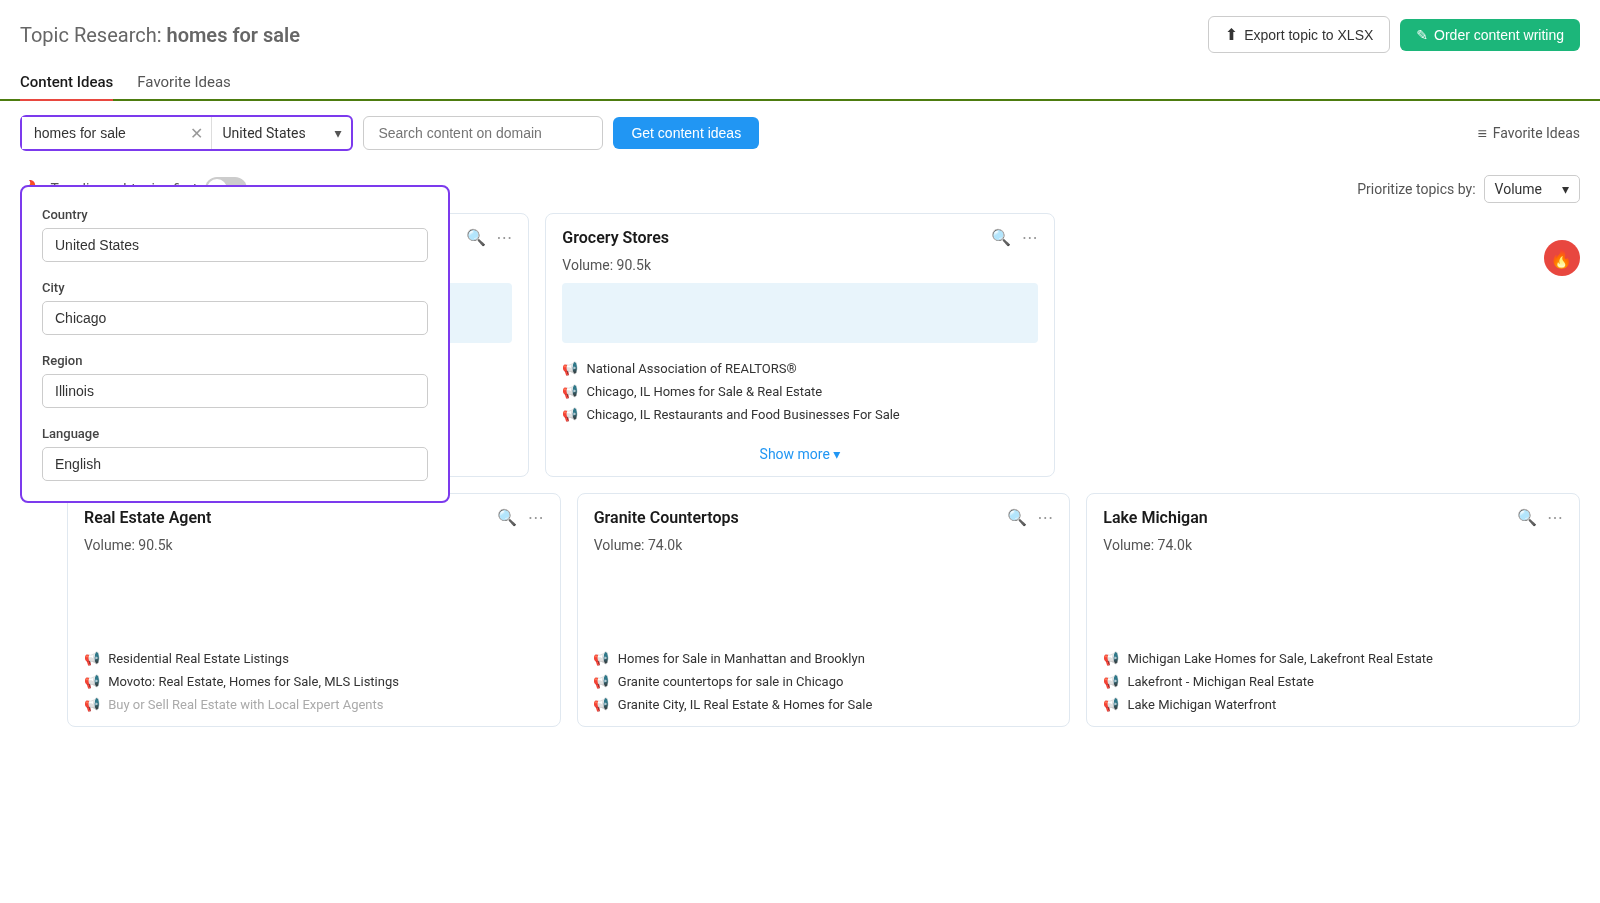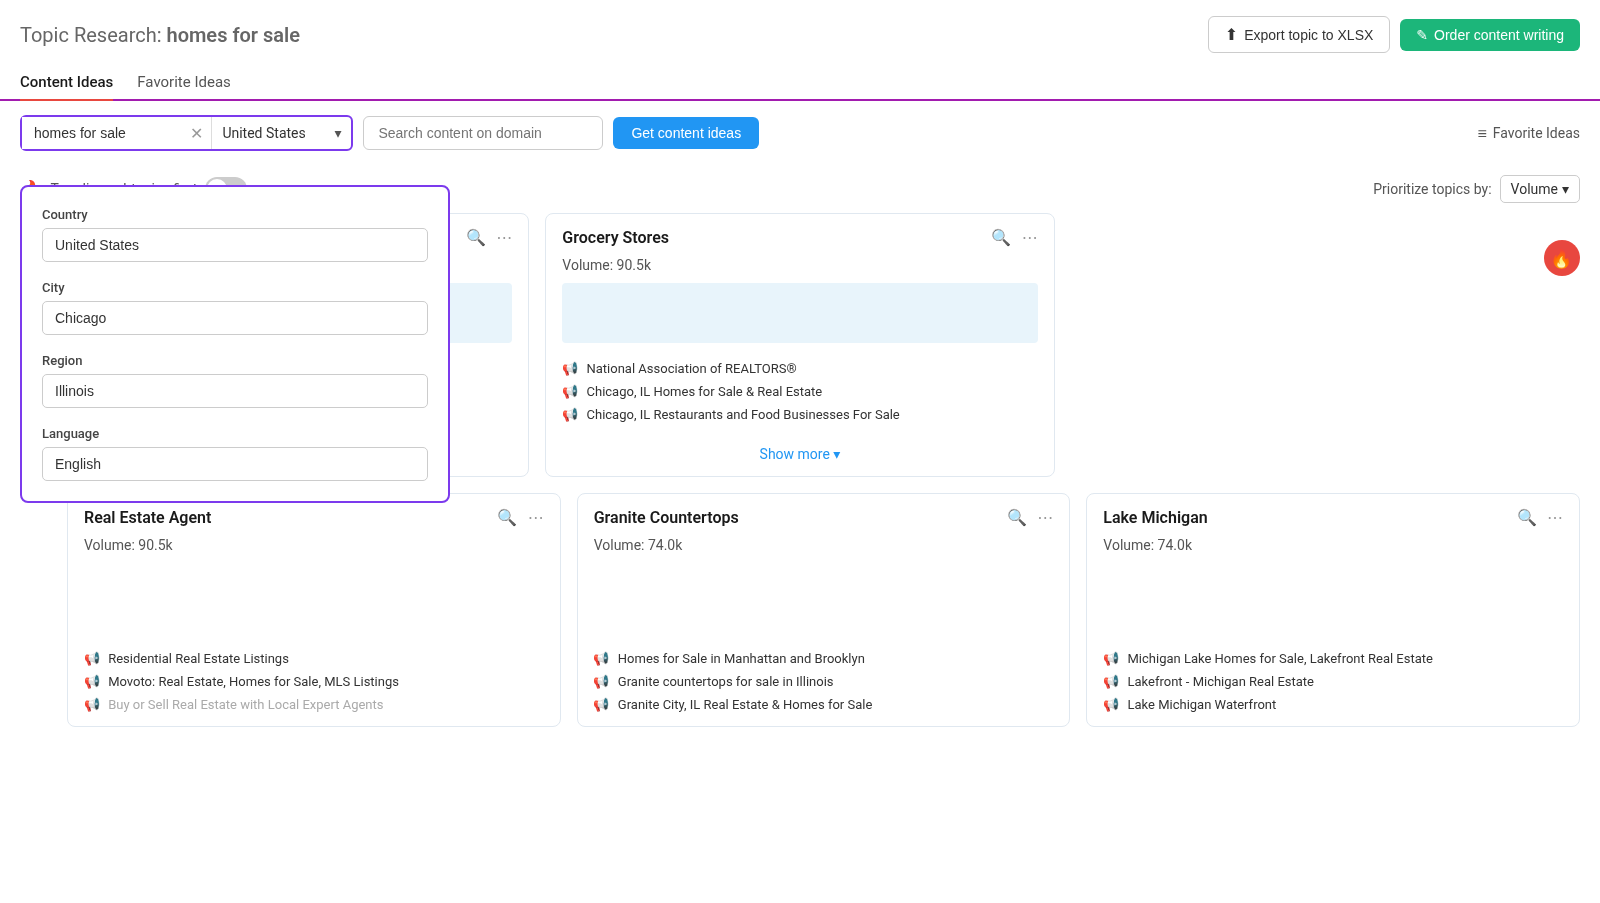--- a/index.html
+++ b/index.html
@@ -9,21 +9,21 @@
 
     
     .header { display: flex; align-items: center; justify-content: space-between; padding: 16px 20px 0 20px; }
     .header-title { font-size: 20px; font-weight: 600; color: #1a1a1a; }
     .header-title span { font-weight: 400; color: #666; }
     .header-actions { display: flex; align-items: center; gap: 10px; }
     .btn-export { display: flex; align-items: center; gap: 6px; padding: 8px 16px; border: 1px solid #ccc; background: #fff; border-radius: 6px; cursor: pointer; font-size: 14px; color: #333; }
     .btn-order { display: flex; align-items: center; gap: 6px; padding: 8px 16px; border: none; background: #1cb67a; border-radius: 6px; cursor: pointer; font-size: 14px; color: #fff; font-weight: 500; }
 
     
-    .tabs { display: flex; align-items: flex-end; gap: 0; padding: 12px 20px 0 20px; border-bottom: 2px solid #a21caf; }
+    .tabs { display: flex; align-items: flex-end; gap: 0; padding: 12px 20px 0 20px; border-bottom: 2px solid #4d7c0f; }
     .tab { padding: 8px 0; margin-right: 24px; font-size: 15px; cursor: pointer; position: relative; color: #555; }
     .tab.active { color: #1a1a1a; font-weight: 500; }
     .tab.active::after { content: ''; position: absolute; bottom: -2px; left: 0; right: 0; height: 2px; background: #e8473f; }
 
     
     .toolbar { display: flex; align-items: center; gap: 10px; padding: 14px 20px; }
     .search-keyword-wrap { display: flex; align-items: center; border: 2px solid #7c3aed; border-radius: 6px; overflow: visible; background: #fff; position: relative; }
     .search-keyword-input { border: none; outline: none; padding: 8px 12px; font-size: 14px; width: 160px; color: #333; }
     .search-keyword-clear { padding: 0 8px; cursor: pointer; color: #999; font-size: 16px; }
     .country-select-wrap { display: flex; align-items: center; border-left: 1px solid #ddd; padding: 8px 10px; gap: 8px; cursor: pointer; color: #333; font-size: 14px; min-width: 140px; }
@@ -41,21 +41,21 @@
     .dropdown-input { width: 100%; padding: 8px 12px; border: 1px solid #ccc; border-radius: 5px; font-size: 14px; color: #333; outline: none; }
 
     
     .content-area { padding: 0 20px 20px 20px; }
     .toggle-row { display: flex; align-items: center; justify-content: space-between; padding: 10px 0; }
     .trending-wrap { display: flex; align-items: center; gap: 8px; font-size: 14px; color: #555; }
     .fire-icon { color: #e8473f; font-size: 18px; }
     .toggle { width: 42px; height: 24px; background: #ccc; border-radius: 12px; position: relative; cursor: pointer; }
     .toggle-knob { width: 20px; height: 20px; background: #fff; border-radius: 50%; position: absolute; top: 2px; left: 2px; transition: left 0.2s; }
     .prioritize-wrap { display: flex; align-items: center; gap: 8px; font-size: 14px; color: #555; }
-    .volume-select { border: 1px solid #ccc; border-radius: 5px; padding: 5px 10px; font-size: 14px; color: #333; cursor: pointer; display: flex; align-items: center; gap: 4px; }
+    .volume-select { border: 1px solid #ccc; border-radius: 5px; padding: 5px 10px; font-size: 14px; color: #333; cursor: pointer; display: flex; align-items: center; gap: 20px; }
 
     .cards-grid { display: grid; grid-template-columns: 1fr 1fr 1fr; gap: 16px; }
 
     .card { background: #fff; border: 1px solid #e0e8f0; border-radius: 8px; overflow: hidden; }
     .card-header { padding: 14px 16px 10px 16px; display: flex; align-items: center; justify-content: space-between; }
     .card-title { font-size: 16px; font-weight: 600; color: #1a1a1a; }
     .card-actions { display: flex; align-items: center; gap: 10px; }
     .card-action-icon { cursor: pointer; color: #999; font-size: 16px; }
     .card-volume { padding: 0 16px 10px 16px; font-size: 14px; color: #555; }
     .card-chart-area { height: 60px; background: #e8f4fb; margin: 0 16px 10px 16px; border-radius: 4px; }
@@ -263,21 +263,21 @@
         </div>
         <div class="card-volume">Volume: 74.0k</div>
         <div class="card-spacer"></div>
         <div class="card-items">
           <div class="card-item">
             <span class="card-item-icon">📢</span>
             <span>Homes for Sale in Manhattan and Brooklyn</span>
           </div>
           <div class="card-item">
             <span class="card-item-icon">📢</span>
-            <span>Granite countertops for sale in Illinois</span>
+            <span>Granite countertops for sale in Chicago</span>
           </div>
           <div class="card-item">
             <span class="card-item-icon">📢</span>
             <span>Granite City, IL Real Estate &amp; Homes for Sale</span>
           </div>
         </div>
       </div>
 
       <div class="card">
         <div class="card-header">

